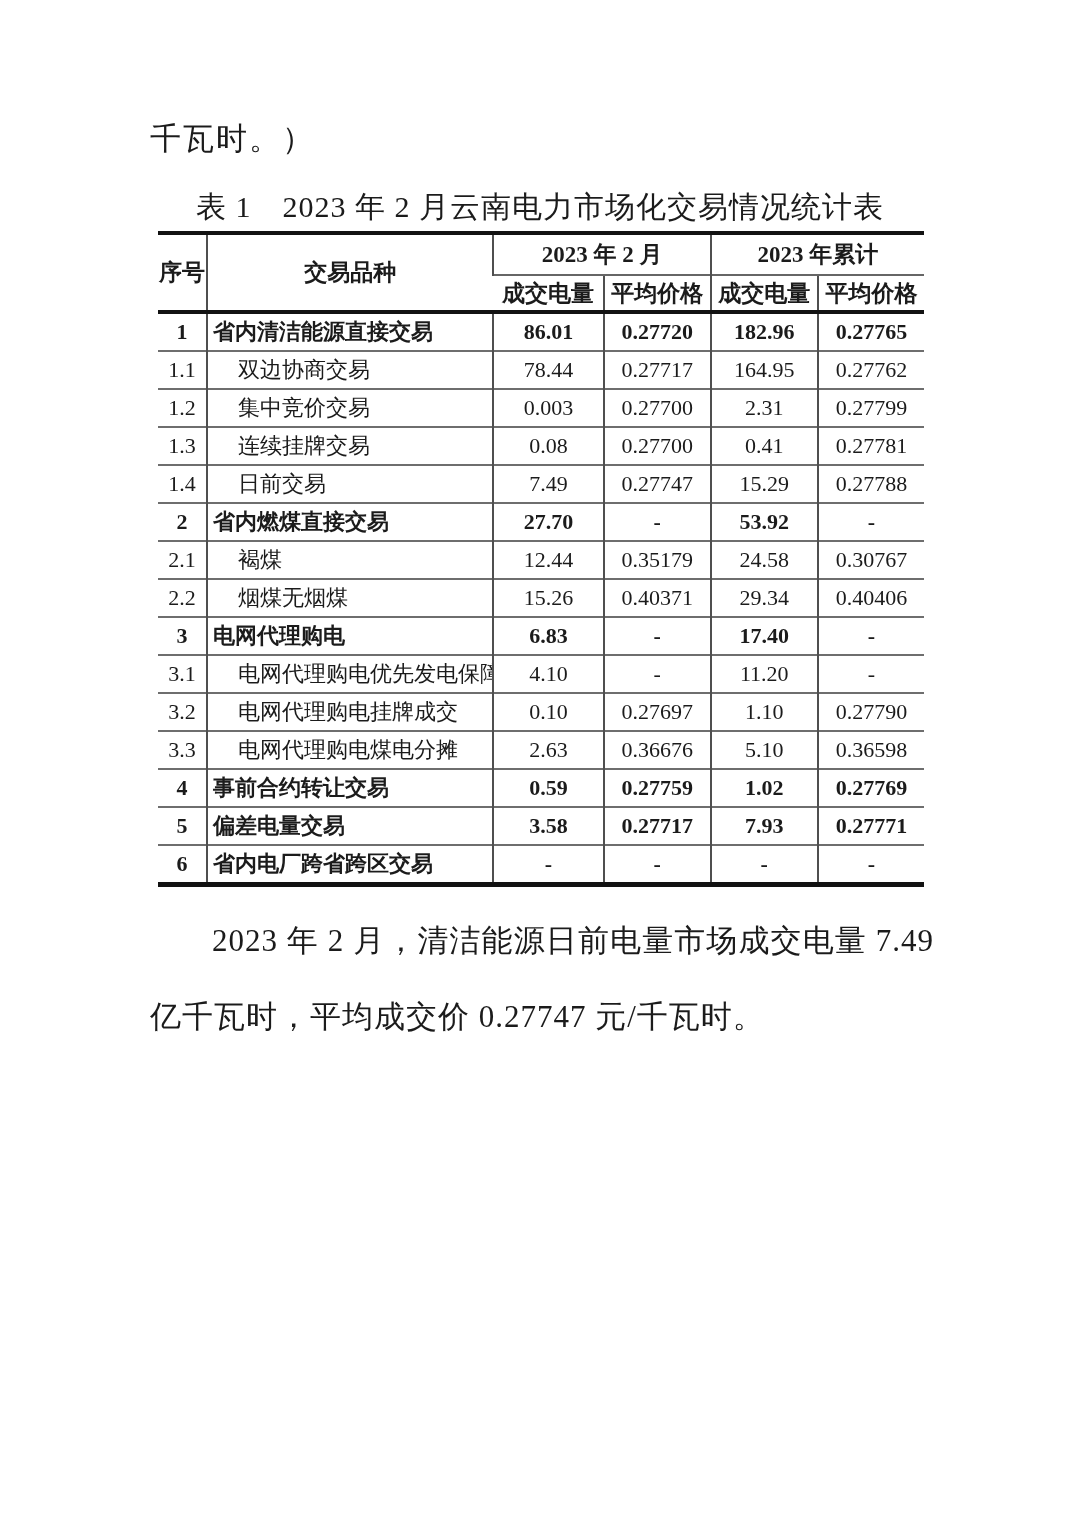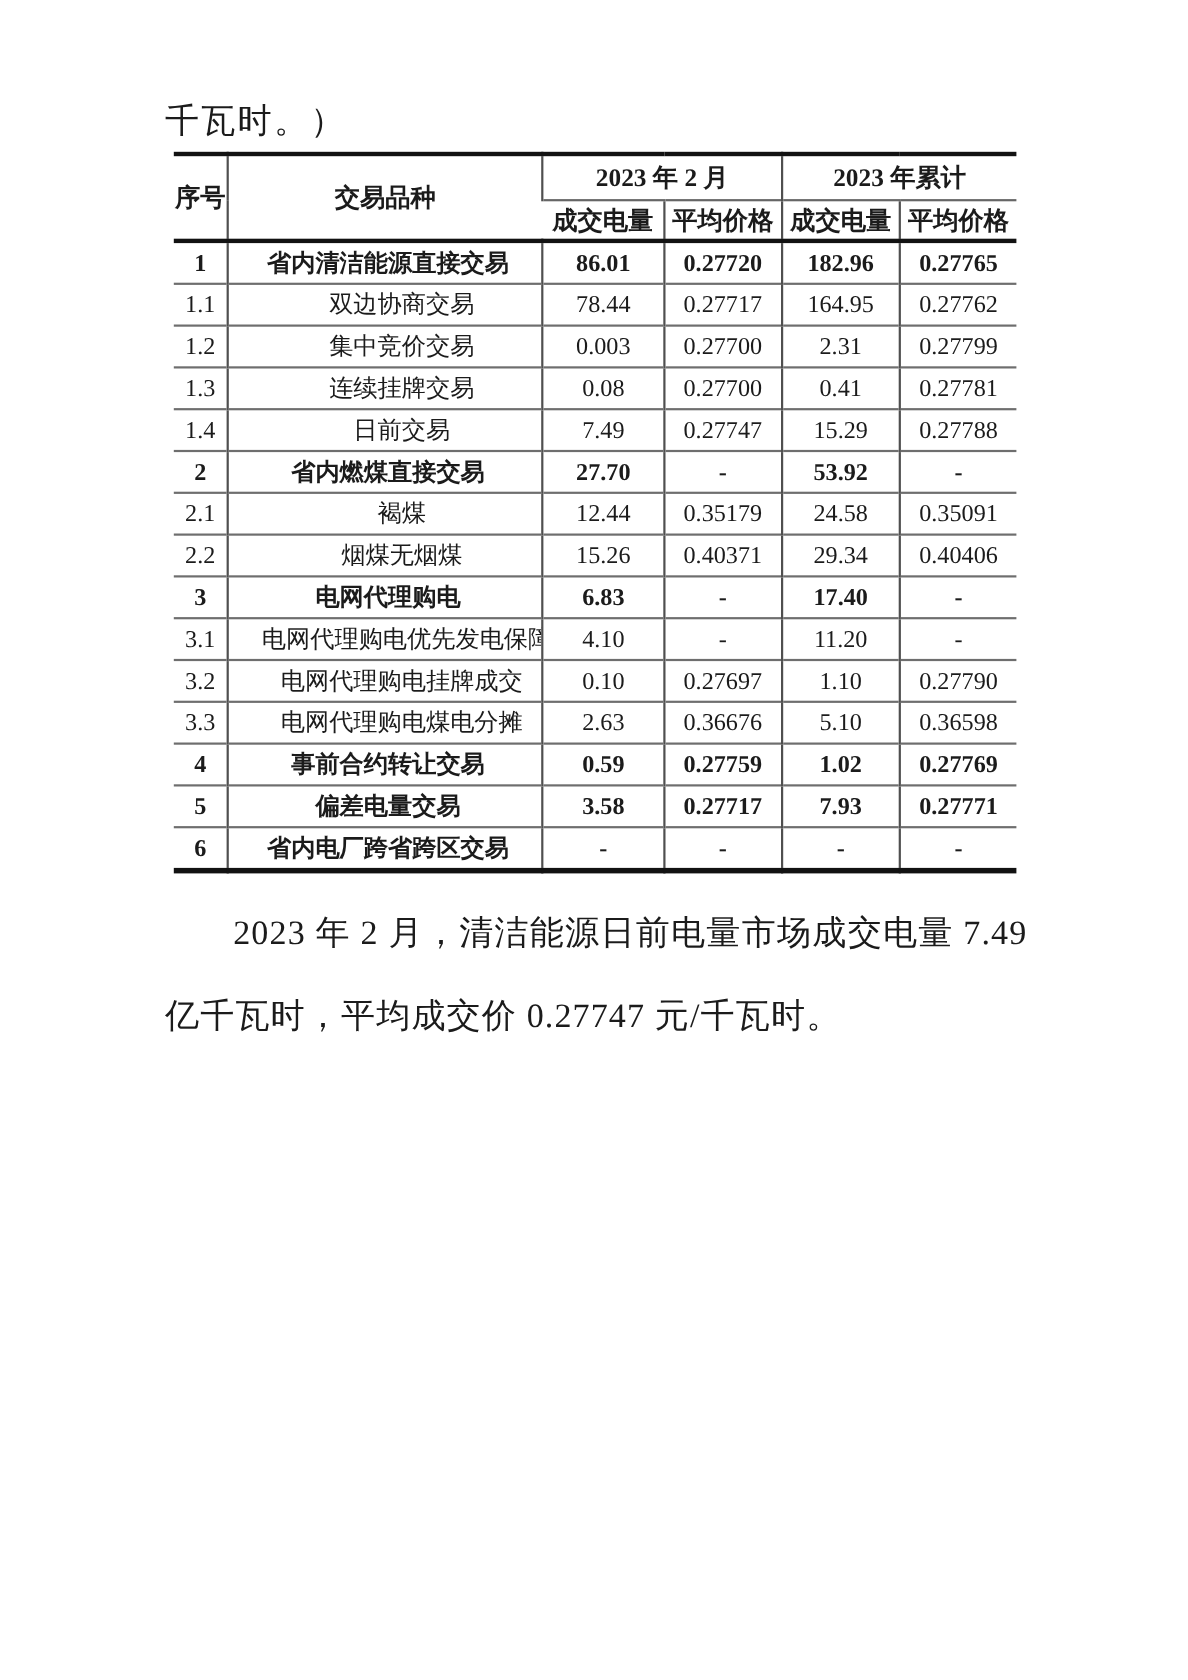--- a/index.html
+++ b/index.html
@@ -7,21 +7,21 @@
     width: 1080px; height: 1527px;
     background: #ffffff;
     font-family: "Liberation Serif", "DejaVu Serif", serif;
     color: #1b1b1b;
     position: relative;
     overflow: hidden;
   }
   .page { position: relative; width: 1080px; height: 1527px; }
 
   .top-text {
-    margin: 89px 145px 0 150px;
+    margin: 118px 145px 0 150px;
     font-size: 31px;
     line-height: 42px;
     letter-spacing: 2px;
   }
   .table-title {
     margin-top: 30px;
     text-align: center;
     font-size: 30px;
     line-height: 34px;
     letter-spacing: 1px;
@@ -61,21 +61,21 @@
   .stats th:first-child, .stats td:first-child { border-left: none; }
 
   .stats thead th { font-weight: bold; font-size: 23px; }
   .stats thead tr.group-row th { height: 39px; }
   .stats thead tr.sub-row th  { height: 34px; border-top: 2px solid #666666; }
   .stats thead { border-bottom: 4px solid #121212; }
   .stats thead th[rowspan] { border-top: none; }
 
   .stats tbody tr + tr td { border-top: 2px solid #6e6e6e; }
   .stats tbody td.name {
-    text-align: center;
+    text-align: left;
     padding-left: 5px;
   }
   .stats tbody tr.indent td.name { padding-left: 30px; }
   .stats tbody tr.bold td { font-weight: bold; }
 
   .body-para {
     margin: 16px 146px 0 150px;
     font-size: 31px;
     line-height: 76px;
     text-indent: 2em;
@@ -83,20 +83,21 @@
     letter-spacing: 1px;
   }
 </style>
 </head>
 <body>
 
 <div class="page">
 
   <div class="top-text">千瓦时。）</div>
 
+  <div class="table-title">表 1　2023 年 2 月云南电力市场化交易情况统计表</div>
 
 
   <table class="stats">
     <colgroup>
       <col class="c-seq">
         <col class="c-name">
         <col class="c-v1">
         <col class="c-v2">
         <col class="c-v3">
         <col class="c-v4">
@@ -163,21 +164,21 @@
           <td>-</td>
           <td>53.92</td>
           <td>-</td>
         </tr>
         <tr class="indent">
           <td>2.1</td>
           <td class="name">褐煤</td>
           <td>12.44</td>
           <td>0.35179</td>
           <td>24.58</td>
-          <td>0.35091</td>
+          <td>0.30767</td>
         </tr>
         <tr class="indent">
           <td>2.2</td>
           <td class="name">烟煤无烟煤</td>
           <td>15.26</td>
           <td>0.40371</td>
           <td>29.34</td>
           <td>0.40406</td>
         </tr>
         <tr class="bold">

